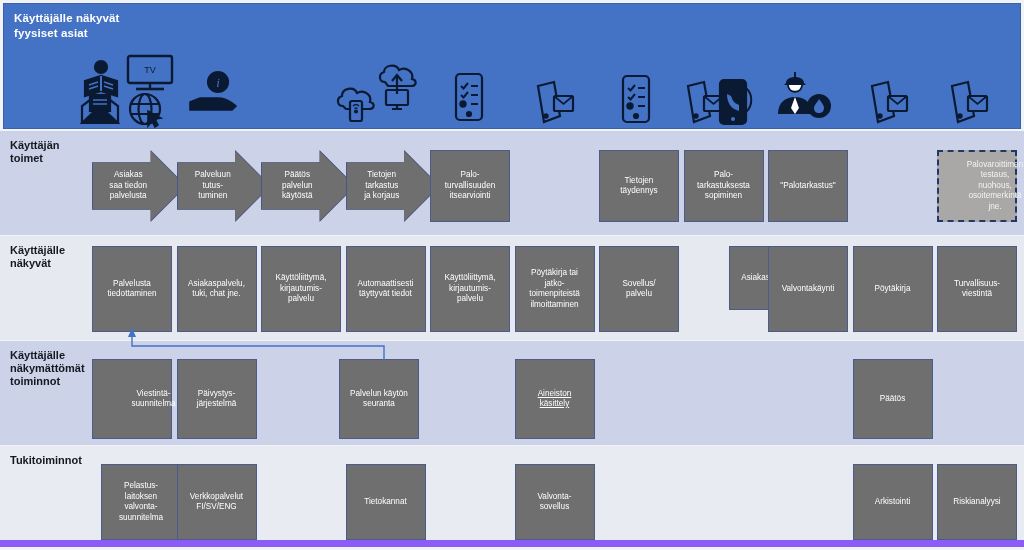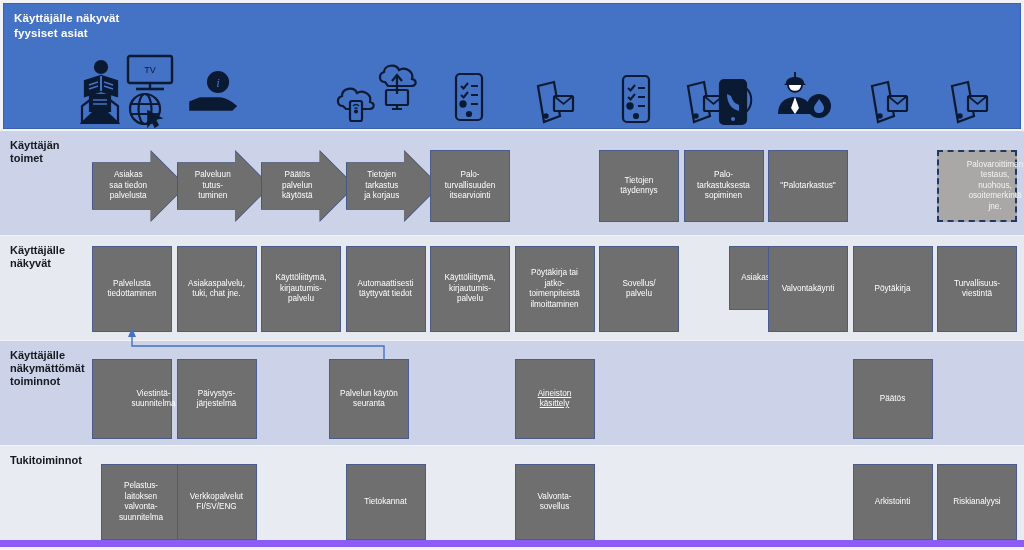--- a/index.html
+++ b/index.html
@@ -295,21 +295,21 @@
 palvelu</div>
       <div class="node" style="left: 683.5px; top: 246px; width: 80px; height: 64px; margin-left: 45px;">Asiakaspalvelu</div>
       <div class="node" style="left: 768px; top: 246px; width: 80px; height: 86px;">Valvontakäynti</div>
       <div class="node" style="left: 852.5px; top: 246px; width: 80px; height: 86px;">Pöytäkirja</div>
       <div class="node" style="left: 937px; top: 246px; width: 80px; height: 86px;">Turvallisuus-
 viestintä</div>
       <div class="node" style="left: 92px; top: 359px; width: 80px; height: 80px; padding-left: 46px;">Viestintä-
 suunnitelma</div>
       <div class="node" style="left: 176.5px; top: 359px; width: 80px; height: 80px;">Päivystys-
 järjestelmä</div>
-      <div class="node" style="left: 329px; top: 359px; width: 80px; height: 80px;">Palvelun käytön
+      <div class="node" style="left: 339px; top: 359px; width: 80px; height: 80px;">Palvelun käytön
 seuranta</div>
       <div class="node" style="left: 514.5px; top: 359px; width: 80px; height: 80px; text-decoration: underline;">Aineiston
 käsittely</div>
       <div class="node" style="left: 852.5px; top: 359px; width: 80px; height: 80px;">Päätös</div>
       <div class="node" style="left: 92px; top: 464px; width: 80px; height: 76px; margin-left: 9px;">Pelastus-
 laitoksen
 valvonta-
 suunnitelma</div>
       <div class="node" style="left: 176.5px; top: 464px; width: 80px; height: 76px;">Verkkopalvelut
 FI/SV/ENG</div>

